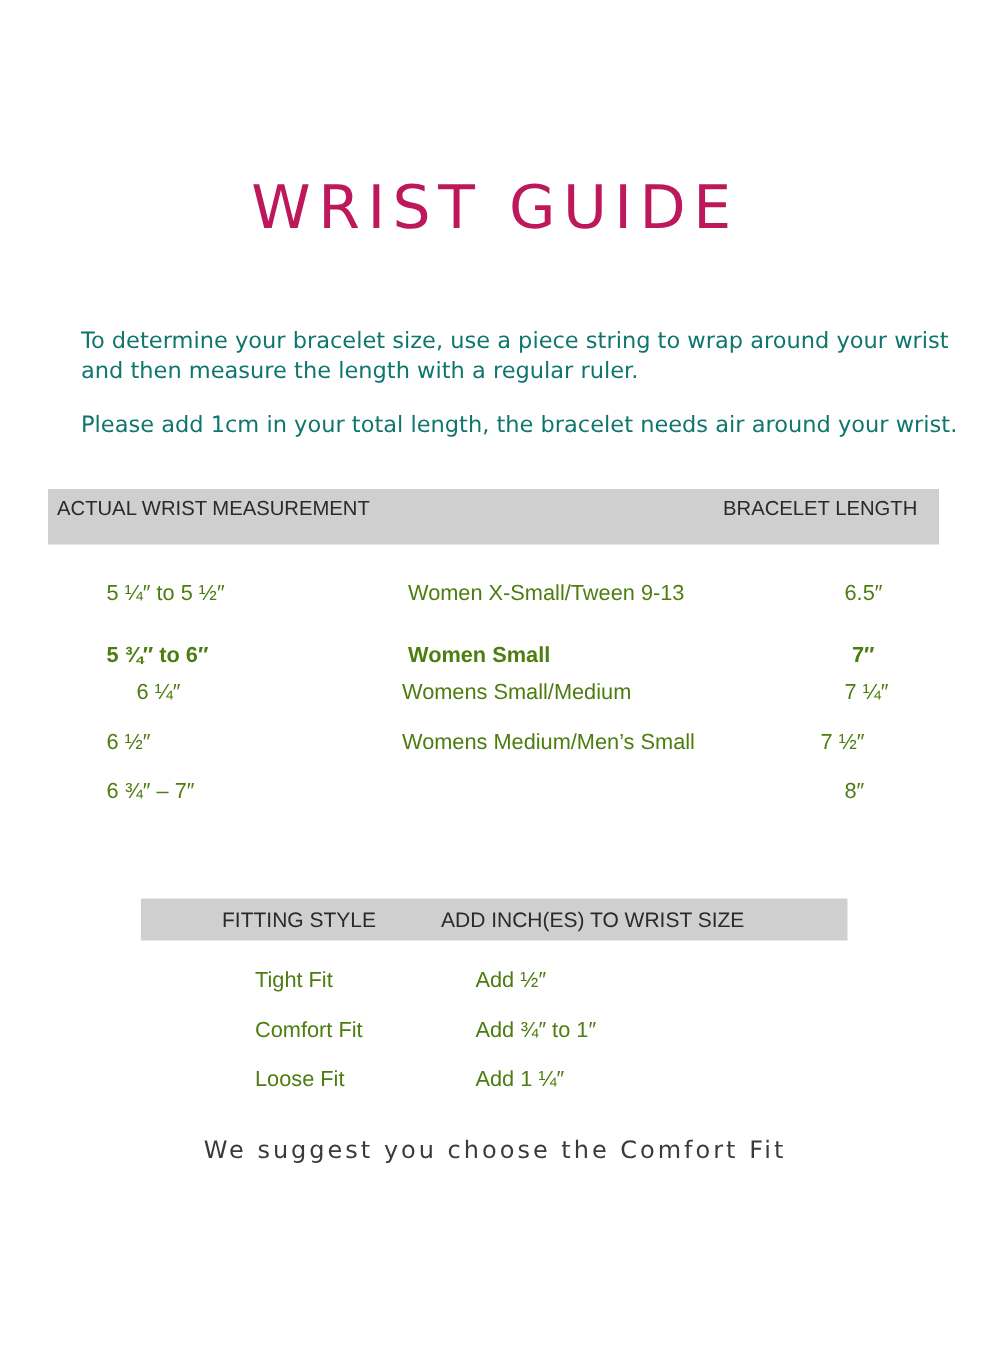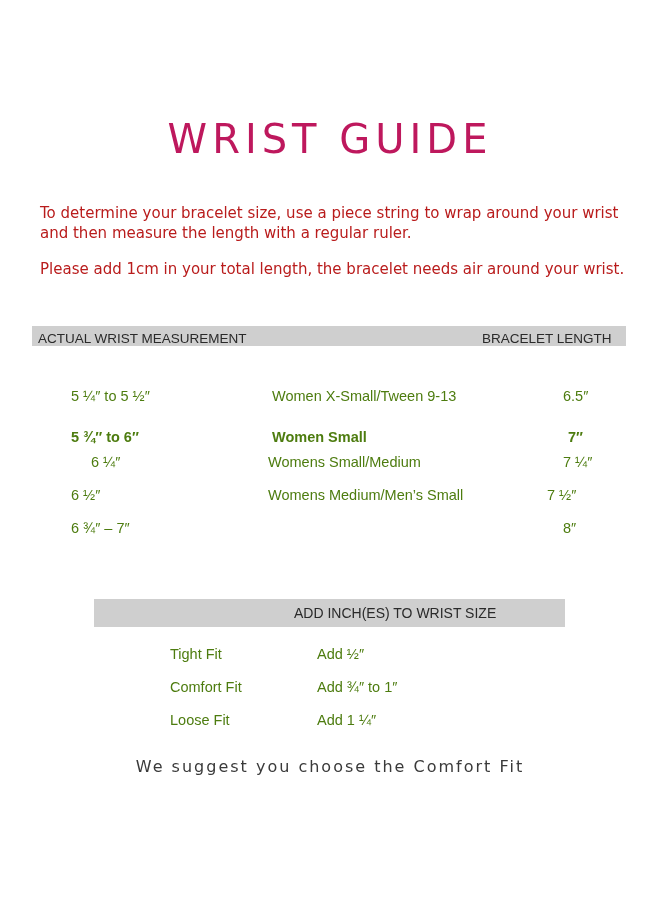--- a/index.html
+++ b/index.html
@@ -29,43 +29,43 @@
       margin: 0;
       line-height: 52px;
     }
     .para {
       position: absolute;
       left: 38px;
       width: 600px;
       font-family: "DejaVu Sans", sans-serif;
       font-size: 15px;
       line-height: 20px;
-      color: #b91c1c;
-      margin: 2px;
+      color: #0f766e;
+      margin: 16px;
     }
     .para-1 { top: 201px; }
     .para-2 { top: 257px; }
 
     .bar {
       position: absolute;
       background: #cfcfcf;
       font-family: "Liberation Sans", sans-serif;
       font-size: 13.5px;
       color: #2a2a2a;
     }
     .bar span {
       position: absolute;
       top: 0;
       white-space: nowrap;
     }
     .size-bar {
       left: 32px;
       top: 326px;
       width: 594px;
-      height: 20px;
+      height: 37px;
       line-height: 25px;
     }
     .fit-bar {
       left: 94px;
       top: 599px;
       width: 471px;
       height: 28px;
       line-height: 28px;
       font-size: 14px;
     }
@@ -130,20 +130,21 @@
   <span style="left:71px;">6 ½″</span>
   <span style="left:268px;">Womens Medium/Men’s Small</span>
   <span style="left:547px;">7 ½″</span>
 </div>
 <div class="row" style="top:517px;">
   <span style="left:71px;">6 ¾″ – 7″</span>
   <span style="left:563px;">8″</span>
 </div>
 
 <div class="bar fit-bar">
+  <span style="left:54px;">FITTING STYLE</span>
   <span style="left:200px;">ADD INCH(ES) TO WRIST SIZE</span>
 </div>
 
 <div class="row" style="top:643px;">
   <span style="left:170px;">Tight Fit</span>
   <span style="left:317px;">Add ½″</span>
 </div>
 <div class="row" style="top:676px;">
   <span style="left:170px;">Comfort Fit</span>
   <span style="left:317px;">Add ¾″ to 1″</span>

